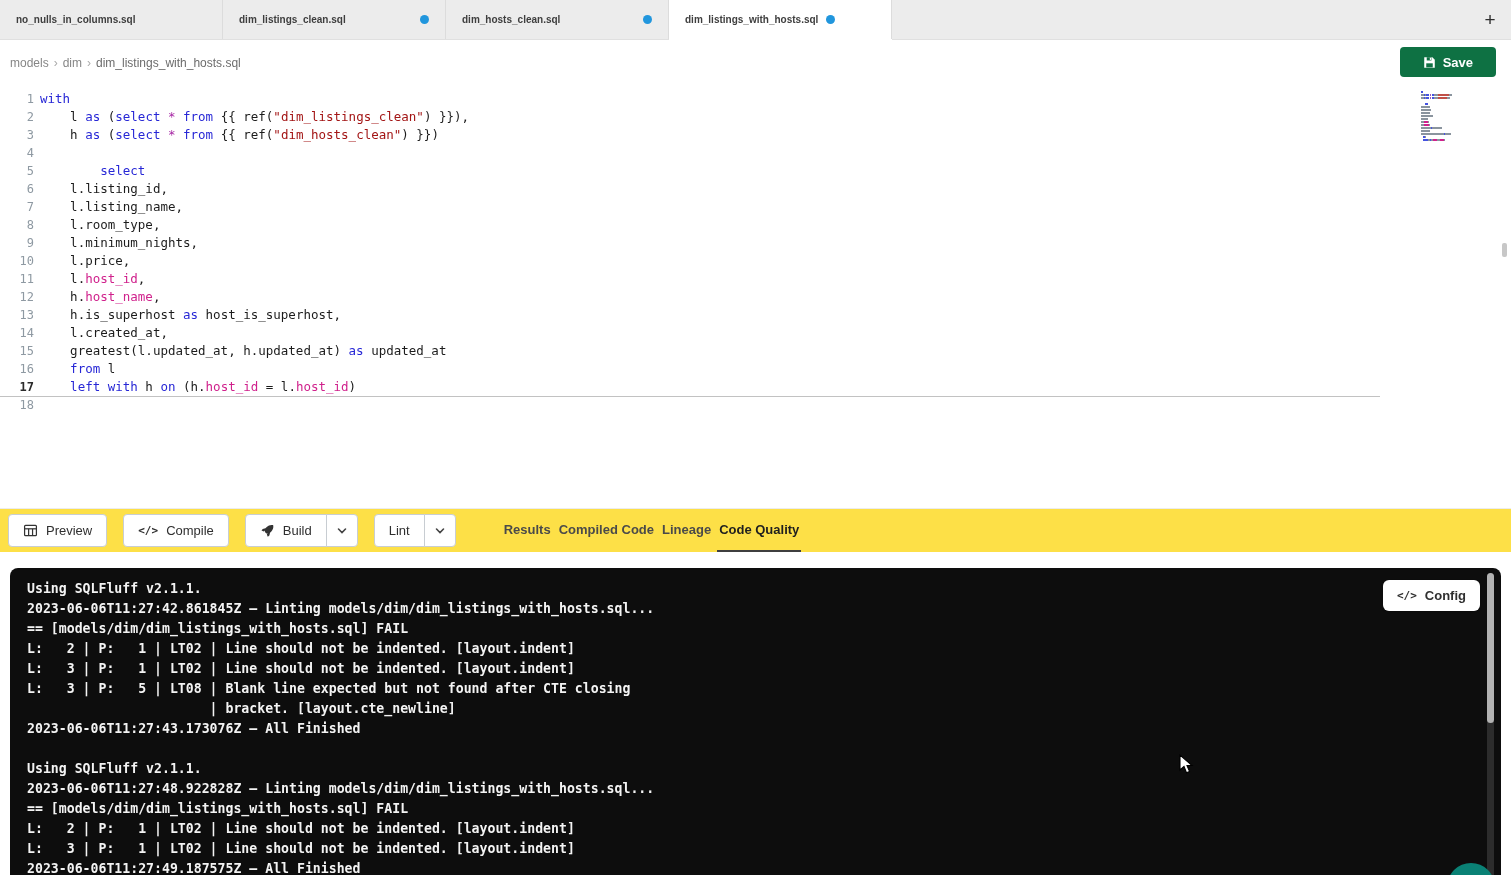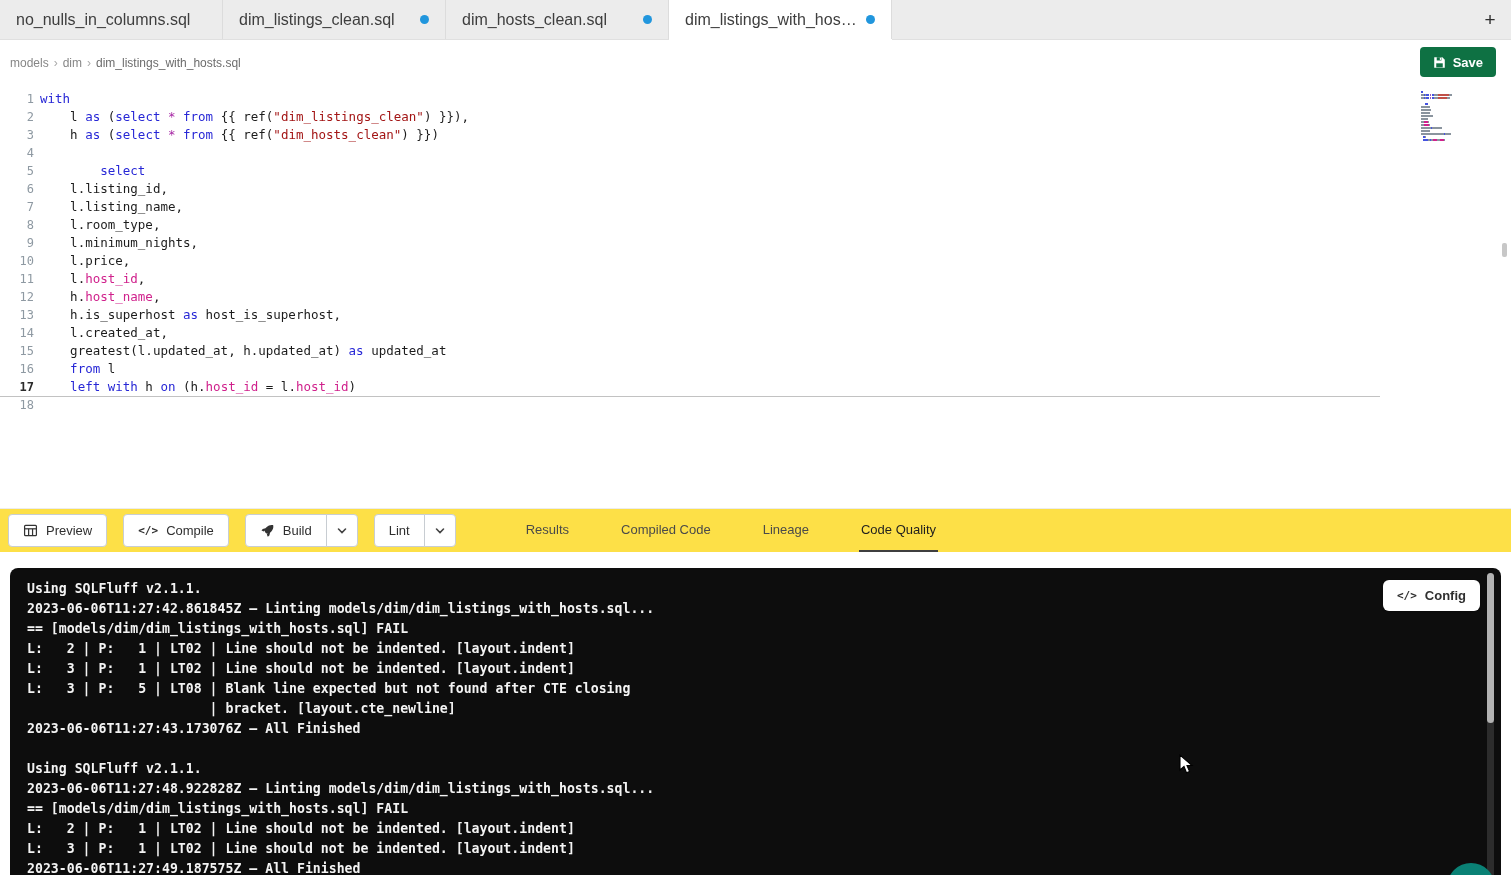--- a/index.html
+++ b/index.html
@@ -4,37 +4,37 @@
 <style>
   *{margin:0;padding:0;box-sizing:border-box;}
   html,body{width:1511px;height:875px;overflow:hidden;background:#fff;
     font-family:"Liberation Sans",sans-serif;}
   .app{position:relative;width:1511px;height:875px;background:#fff;overflow:hidden;}
 
   
   .tabbar{position:relative;height:40px;background:#ececec;display:flex;align-items:stretch;
     border-bottom:1px solid #e0e0e0;}
   .tabs{display:flex;align-items:stretch;}
-  .tab{width:223px;display:flex;align-items:center;padding:12px 16px;font-size:16px;font-weight:400;
+  .tab{width:223px;display:flex;align-items:center;padding:12px 16px;font-size:10px;font-weight:700;
     color:#3e3e3e;border-right:1px solid #dcdcdc;cursor:pointer;}
   .tab.active{background:#fff;box-shadow:0 2px 0 0 #fff;}
   .tab-label{white-space:nowrap;overflow:hidden;text-overflow:ellipsis;min-width:0;}
   .dirty-dot{width:9px;height:9px;border-radius:50%;background:var(--unsaved-dot-blue,#2196dd);
     margin-left:auto;flex:none;}
   .tab.active .dirty-dot{margin-left:8px;}
   .newtab{margin-left:auto;width:42px;display:flex;align-items:center;justify-content:center;
     font-size:19px;color:#2e2e2e;cursor:pointer;}
 
   
   .pathbar{position:relative;height:45px;background:#fff;display:flex;align-items:center;padding-left:10px;}
   .breadcrumb{display:flex;align-items:center;gap:5px;}
   .bc-item{font-size:12px;color:#868686;cursor:pointer;}
   .bc-item.last{color:#6c6c6c;}
   .bc-sep{color:#ababab;font-size:12px;}
-  .save-btn{position:absolute;top:7px;right:15px;height:30px;padding:0 13px;border:none;
+  .save-btn{position:absolute;top:7px;right:15px;height:30px;padding:0 23px;border:none;
     background:var(--save-green,#0e7143);border-radius:4px;display:flex;align-items:center;gap:7px;
     color:#fff;font-size:13px;font-weight:700;cursor:pointer;}
 
   
   .editor{position:relative;height:423px;padding-top:5px;
     font-family:"DejaVu Sans Mono","Liberation Mono",monospace;}
   .code-line{display:flex;height:18px;line-height:18px;font-size:12.5px;max-width:1380px;}
   .ln{flex:none;width:34px;text-align:right;color:#8e99a2;font-size:12px;user-select:none;}
   .code{margin-left:6px;white-space:pre;color:#1c1c1c;}
   .active-line{box-shadow:0 1px 0 #c2c2c2;}
@@ -59,22 +59,22 @@
   .tb-left{display:flex;align-items:center;gap:16px;}
   .btn{display:flex;align-items:center;gap:8px;height:33px;padding:0 14px;border:1px solid #c8cdd2;
     border-radius:4px;background:#fff;font-size:13px;color:#2f2f2f;cursor:pointer;
     font-family:"Liberation Sans",sans-serif;}
   .split{display:flex;align-items:center;}
   .split .main{border-radius:4px 0 0 4px;}
   .split .caret{border-radius:0 4px 4px 0;margin-left:-1px;padding:0 9px;height:33px;display:flex;
     align-items:center;border:1px solid #c8cdd2;background:#fff;cursor:pointer;}
   .glyph{font-family:"DejaVu Sans Mono",monospace;font-size:11px;font-weight:700;color:#2f2f2f;}
   .result-tabs{display:flex;align-items:stretch;margin-left:44px;}
-  .rtab{display:flex;align-items:center;padding:0 2px;margin:0 24px;font-size:13px;color:#4a4a4a;
-    border-bottom:2px solid transparent;cursor:pointer;}
+  .rtab{display:flex;align-items:center;padding:0 2px;margin:0 2px;font-size:13px;color:#4a4a4a;
+    border-bottom:2px solid transparent;cursor:pointer;font-weight:bold;}
   .rtab.active{color:#1f1f1f;border-bottom-color:var(--active-tab-underline,#3f3f3f);}
 
   
   .terminal{position:absolute;left:10px;right:10px;top:568px;height:330px;
     background:var(--terminal-bg,#0d0d0d);border-radius:8px;padding:11px 40px 0 17px;}
   .term-line{font-family:"DejaVu Sans Mono","Liberation Mono",monospace;font-size:13.2px;
     line-height:20px;font-weight:700;color:#f3f3f3;white-space:pre;}
   .config-btn{position:absolute;top:12px;right:21px;display:flex;align-items:center;gap:8px;
     background:#fff;border:none;border-radius:6px;padding:8px 14px;font-size:13px;color:#2f2f2f;
     font-weight:600;cursor:pointer;box-shadow:0 1px 2px rgba(0,0,0,.25);

